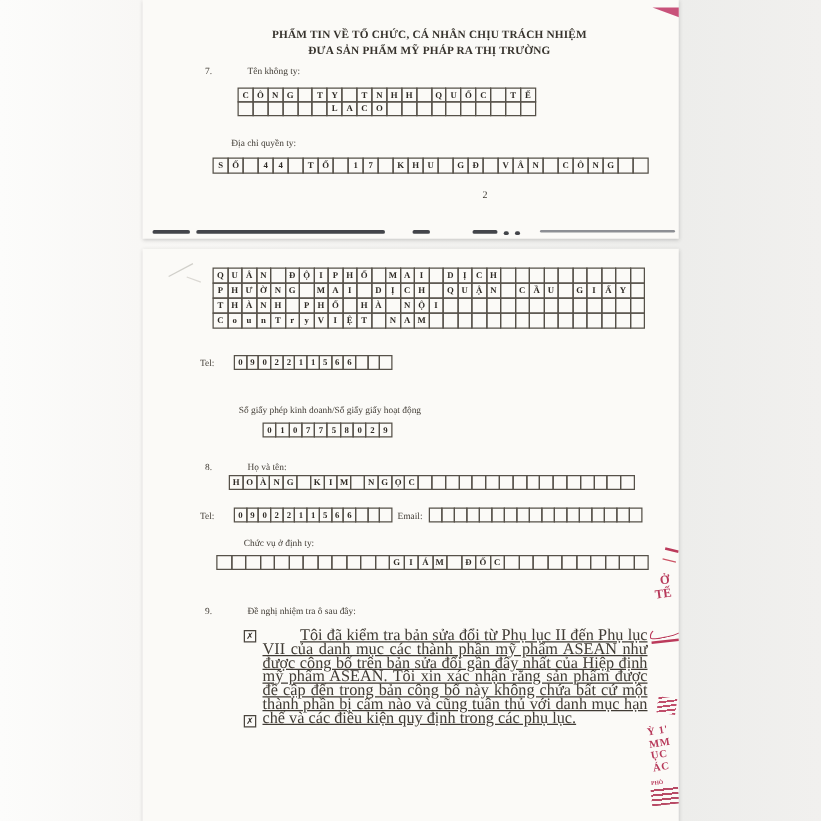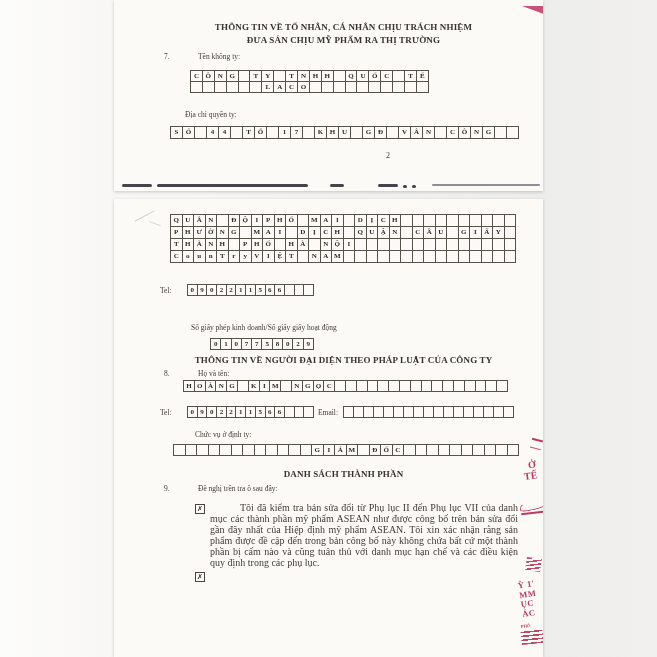--- a/index.html
+++ b/index.html
@@ -19,21 +19,21 @@
         font-weight:bold;font-size:7px;line-height:10px;text-align:center;color:#2e2a25;}
   .cell:first-child{margin-left:0;}
   .cwA .cell{width:12.9px;}           
   .cwB .cell{width:13px;height:13px;line-height:11px;}  
   .cwC .cell{width:12.5px;height:13px;line-height:11px;} 
   .cwD .cell{width:10.7px;}           
   .cwE .cell{width:11.3px;}           
   .cwF .cell{width:11.8px;}           
   .cwG .cell{width:11px;}             
   .cwH .cell{width:12.5px;}           
-  .decl{position:absolute;font-size:10px;line-height:11px;text-align:justify;color:#403b34;}
+  .decl{position:absolute;font-size:13px;line-height:11px;text-align:justify;color:#403b34;text-decoration:underline;}
   .cb{position:absolute;width:8px;height:8px;border:1px solid #4a453e;font-size:7px;line-height:8px;
       text-align:center;color:#2e2a25;background:rgba(255,255,255,.3);}
   .smudge{position:absolute;background:#43454a;border-radius:1.5px;height:3px;}
   .smudge.light{background:#8d8f94;height:2px;}
   .stamp{position:absolute;color:#b83a5b;font-weight:bold;white-space:nowrap;}
   .corner-tri{position:absolute;width:0;height:0;border-top:8px solid #c8527a;border-left:22px solid transparent;}
   .pencil{position:absolute;width:22px;height:10px;border-top:1px solid #c6c4be;transform:rotate(-28deg);opacity:.8;}
   .pencil2{position:absolute;width:12px;height:6px;border-top:1px solid #ccc9c3;transform:rotate(20deg);opacity:.7;}
   .sm-mark{position:absolute;width:11px;height:7px;border-top:2px solid #bb3a5b;border-bottom:1px solid #c56;transform:rotate(14deg);}
   .swirl1{position:absolute;width:26px;height:9px;border:1.6px solid #bb3a5b;border-top-color:transparent;
@@ -45,22 +45,22 @@
   .ministamp{position:absolute;width:22px;height:15px;transform:rotate(-6deg);
              background:repeating-linear-gradient(0deg,#b84b66 0 1.6px,rgba(0,0,0,0) 1.6px 3.9px);}
   .ministamp span{position:absolute;left:1px;top:-6px;font-size:4.5px;color:#b83a5b;font-weight:bold;}
 </style>
 </head>
 <body>
 
 <div>
 
   <div class="page" id="page1">
-    <div class="hdr" style="top:22px">THÔNG TIN VỀ TỔ NHÂN, CÁ NHÂN CHỊU TRÁCH NHIỆM</div>
-    <div class="hdr" style="top:35px">ĐƯA SẢN CHỊU MỸ PHẨM RA THỊ TRƯỜNG</div>
+    <div class="hdr" style="top:22px">PHẨM TIN VỀ TỔ CHỨC, CÁ NHÂN CHỊU TRÁCH NHIỆM</div>
+    <div class="hdr" style="top:35px">ĐƯA SẢN PHẨM MỸ PHÁP RA THỊ TRƯỜNG</div>
 
     <div class="lbl" style="left:50px;top:52px">7.</div>
     <div class="lbl" style="left:84px;top:52px">Tên không ty:</div>
     <div class="grid cwA" style="left:76px;top:70px">
         <span class="cell">C</span>
         <span class="cell">Ô</span>
         <span class="cell">N</span>
         <span class="cell">G</span>
         <span class="cell"></span>
         <span class="cell">T</span>
@@ -305,21 +305,20 @@
         <span class="cell">0</span>
         <span class="cell">7</span>
         <span class="cell">7</span>
         <span class="cell">5</span>
         <span class="cell">8</span>
         <span class="cell">0</span>
         <span class="cell">2</span>
         <span class="cell">9</span>
       </div>
 
-    <div class="hdr" style="top:156px">THÔNG TIN VỀ NGƯỜI ĐẠI DIỆN THEO PHÁP LUẬT CỦA CÔNG TY</div>
 
     <div class="lbl" style="left:50px;top:170px">8.</div>
     <div class="lbl" style="left:84px;top:170px">Họ và tên:</div>
     <div class="grid cwF" style="left:69px;top:181px">
         <span class="cell">H</span>
         <span class="cell">O</span>
         <span class="cell">À</span>
         <span class="cell">N</span>
         <span class="cell">G</span>
         <span class="cell"></span>
@@ -413,24 +412,23 @@
         <span class="cell"></span>
         <span class="cell"></span>
         <span class="cell"></span>
         <span class="cell"></span>
         <span class="cell"></span>
         <span class="cell"></span>
         <span class="cell"></span>
         <span class="cell"></span>
       </div>
 
-    <div class="hdr" style="top:270px">DANH SÁCH THÀNH PHẦN</div>
 
     <div class="lbl" style="left:50px;top:285px">9.</div>
-    <div class="lbl" style="left:84px;top:285px">Đề nghị trên tra ô sau đây:</div>
+    <div class="lbl" style="left:84px;top:285px">Đề nghị nhiệm tra ô sau đây:</div>
 
     <div class="cb" style="left:81px;top:305px">✗</div>
     <div class="decl" style="left:96px;top:303px;width:308px;text-indent:30px">Tôi đã kiểm tra bản sửa đổi từ Phụ lục II đến Phụ lục VII của danh mục các thành phần mỹ phẩm ASEAN như được công bố trên bản sửa đổi gần đây nhất của Hiệp định mỹ phẩm ASEAN. Tôi xin xác nhận rằng sản phẩm được đề cập đến trong bản công bố này không chứa bất cứ một thành phần bị cấm nào và cũng tuân thủ với danh mục hạn chế và các điều kiện quy định trong các phụ lục.</div>
 
     <div class="cb" style="left:81px;top:373px">✗</div>
 
     <div class="sm-mark" style="left:417px;top:240px"></div>
     <div class="stamp" style="left:414px;top:260px;font-size:10px;transform:rotate(-8deg)">Ở</div>
     <div class="stamp" style="left:410px;top:271px;font-size:10px;transform:rotate(-8deg)">TẾ</div>
     <div class="swirl1" style="left:405px;top:300px"></div>

